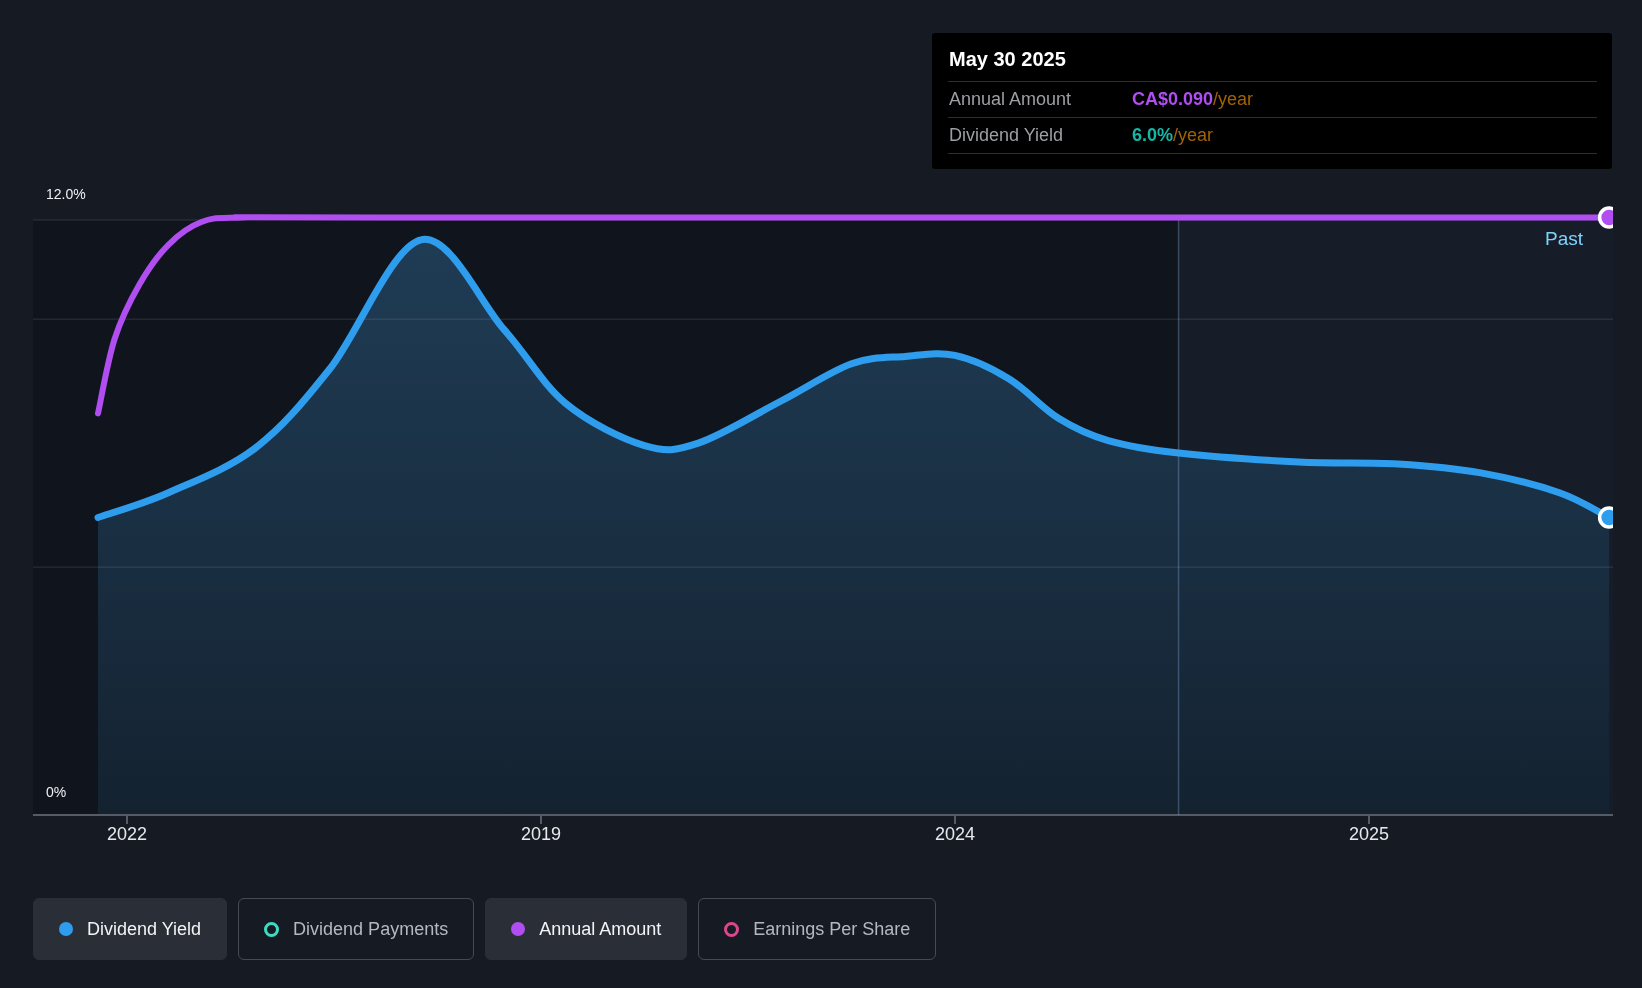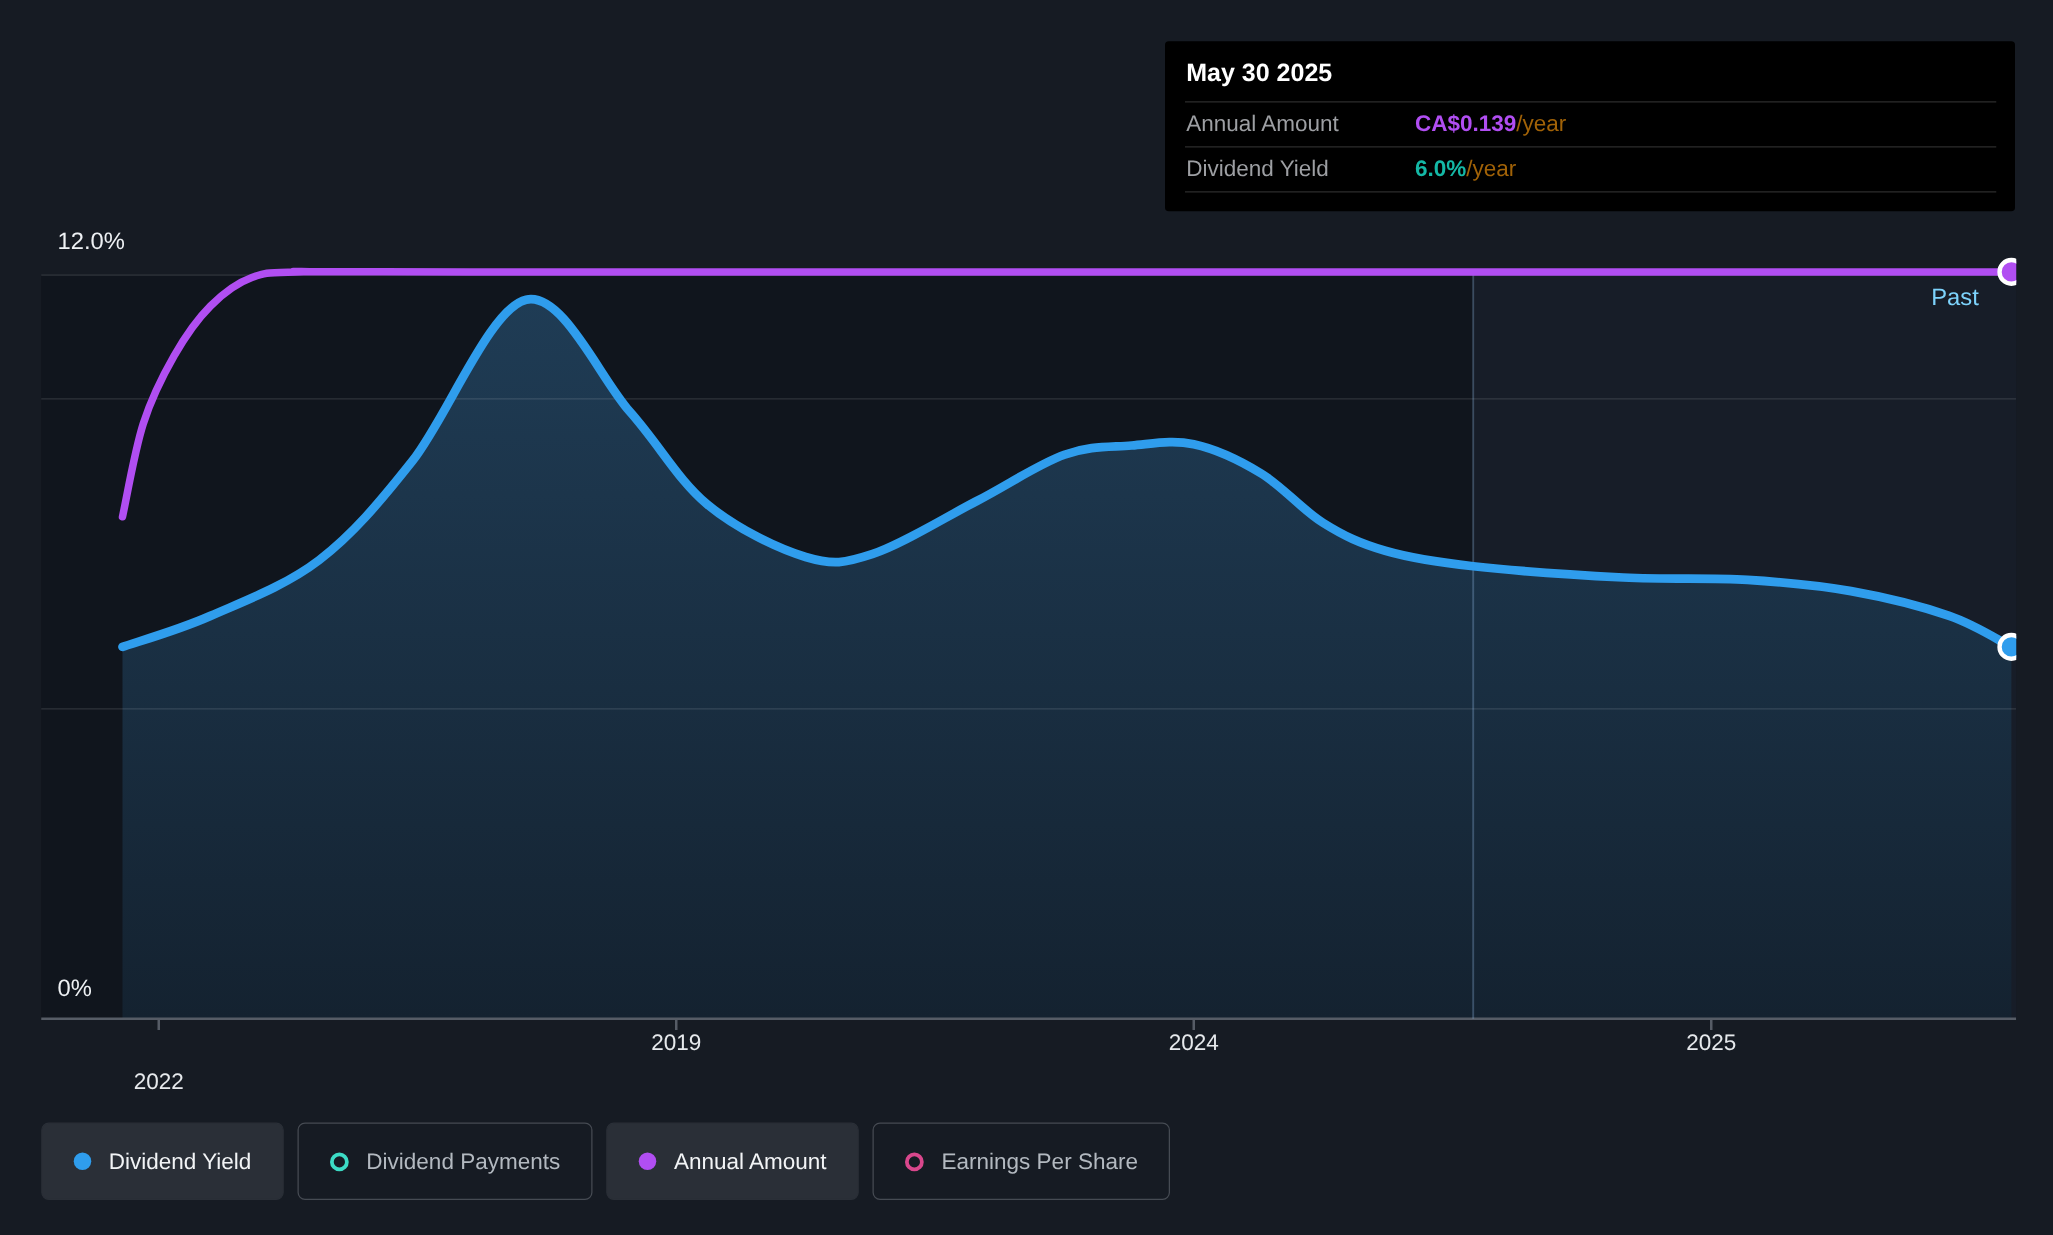--- a/index.html
+++ b/index.html
@@ -4,21 +4,21 @@
 <style>
   html,body{margin:0;padding:0;background:#161b23;}
   #app{
     position:relative;width:1642px;height:988px;overflow:hidden;
     background:#161b23;
     font-family:"Liberation Sans", sans-serif;
     -webkit-font-smoothing:antialiased;
   }
   #chart-svg{position:absolute;left:0;top:0;}
   
-  .y-label{position:absolute;left:46px;color:#eef1f4;font-size:19px;line-height:22px;}
+  .y-label{position:absolute;left:46px;color:#eef1f4;font-size:14px;line-height:22px;}
   .y-label.top{top:183px;}
   .y-label.bottom{top:781px;}
   .x-label{position:absolute;top:824px;width:80px;margin-left:-40px;text-align:center;
            color:#e6e9ec;font-size:18px;}
   .past-label{position:absolute;left:1545px;top:228px;color:#7dd3fc;font-size:19px;font-weight:400;}
   
   .tooltip{position:absolute;left:932px;top:33px;width:680px;background:#000000;
            border-radius:3px;color:#fff;}
   .tt-title{height:48px;line-height:52px;padding-left:17px;font-size:20px;font-weight:700;color:#ffffff;}
   .tt-sep{height:1px;background:#2d2d2d;margin:0 15px 0 16px;}
@@ -75,32 +75,32 @@
         <line x1="541" x2="541" y1="816" y2="824" stroke="#565c66" stroke-width="2"></line>
         <line x1="955" x2="955" y1="816" y2="824" stroke="#565c66" stroke-width="2"></line>
         <line x1="1369" x2="1369" y1="816" y2="824" stroke="#565c66" stroke-width="2"></line>
       </g>
   </svg>
 
   <div class="y-label top">12.0%</div>
   <div class="y-label bottom">0%</div>
   <div class="past-label">Past</div>
   <div id="x-labels">
-      <div class="x-label" style="left: 127px; margin-top: 31px;">2022</div>
+      <div class="x-label" style="left: 127px;">2022</div>
       <div class="x-label" style="left: 541px;">2019</div>
       <div class="x-label" style="left: 955px;">2024</div>
       <div class="x-label" style="left: 1369px;">2025</div>
     </div>
 
   <div class="tooltip">
     <div class="tt-title">May 30 2025</div>
     <div class="tt-sep"></div>
     <div class="tt-row">
       <span class="tt-label">Annual Amount</span>
-      <span class="tt-value" style="color: rgb(177, 78, 242);">CA$0.139</span>
+      <span class="tt-value" style="color: rgb(177, 78, 242);">CA$0.090</span>
       <span class="tt-suffix">/year</span>
     </div>
     <div class="tt-sep"></div>
     <div class="tt-row">
       <span class="tt-label">Dividend Yield</span>
       <span class="tt-value" style="color: #14b8a6;">6.0%</span>
       <span class="tt-suffix">/year</span>
     </div>
     <div class="tt-sep"></div>
     <div class="tt-bottom"></div>

